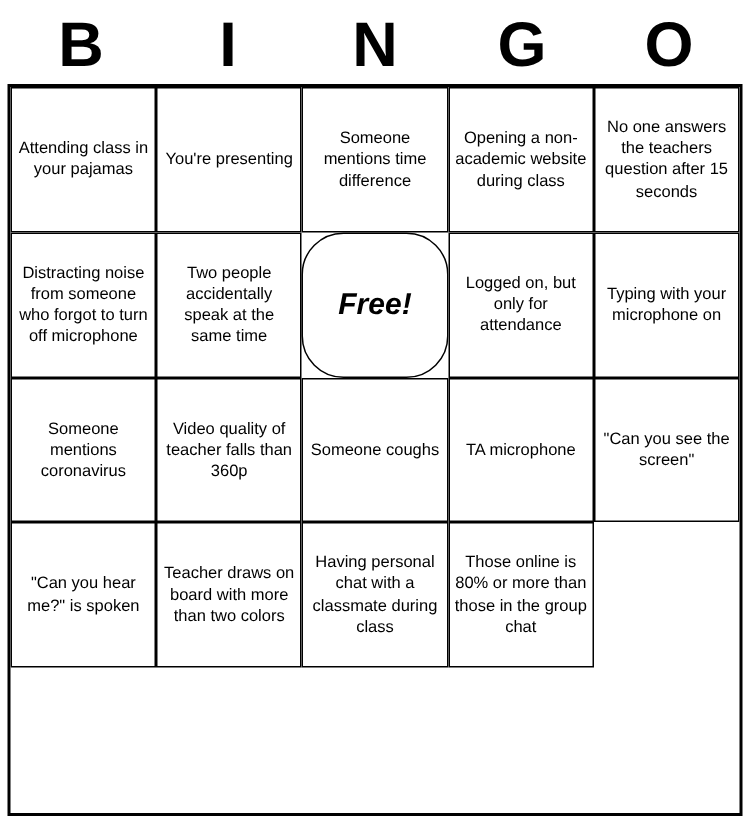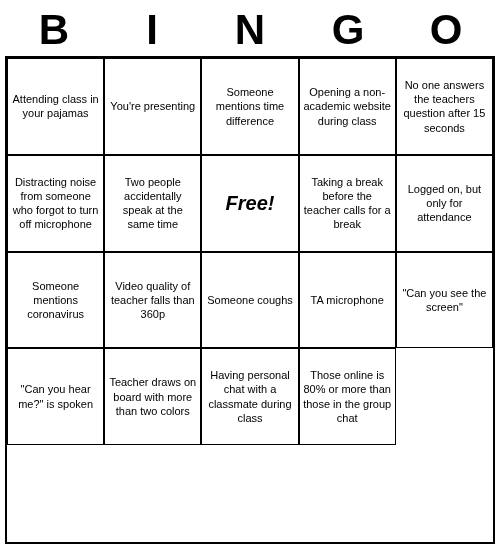--- a/index.html
+++ b/index.html
@@ -53,20 +53,21 @@
       line-height: 1.3;
       padding: 3px;
       color: #000;
       background: #fff;
     }
 
     .bingo-cell.free {
       font-size: 20px;
       font-weight: bold;
       font-style: italic;
+      border-radius: 28px;
     }
   </style>
 </head>
 <body>
 
 <div class="bingo-header">
 <div class="bingo-letter">B</div>
     <div class="bingo-letter">I</div>
     <div class="bingo-letter">N</div>
     <div class="bingo-letter">G</div>
@@ -75,22 +76,22 @@
 
 <div class="bingo-grid">
 <div class="bingo-cell">Attending class in your pajamas</div>
     <div class="bingo-cell">You're presenting</div>
     <div class="bingo-cell">Someone mentions time difference</div>
     <div class="bingo-cell">Opening a non-academic website during class</div>
     <div class="bingo-cell">No one answers the teachers question after 15 seconds</div>
     <div class="bingo-cell">Distracting noise from someone who forgot to turn off microphone</div>
     <div class="bingo-cell">Two people accidentally speak at the same time</div>
     <div class="bingo-cell free">Free!</div>
-    <div class="bingo-cell">Taking a break before the teacher calls for a break</div>
     <div class="bingo-cell">Logged on, but only for attendance</div>
+    <div class="bingo-cell">Typing with your microphone on</div>
     <div class="bingo-cell">Someone mentions coronavirus</div>
     <div class="bingo-cell">Video quality of teacher falls than 360p</div>
     <div class="bingo-cell">Someone coughs</div>
     <div class="bingo-cell">TA microphone</div>
     <div class="bingo-cell">"Can you see the screen"</div>
     <div class="bingo-cell">"Can you hear me?" is spoken</div>
     <div class="bingo-cell">Teacher draws on board with more than two colors</div>
     <div class="bingo-cell">Having personal chat with a classmate during class</div>
     <div class="bingo-cell">Those online is 80% or more than those in the group chat</div>
   </div>

